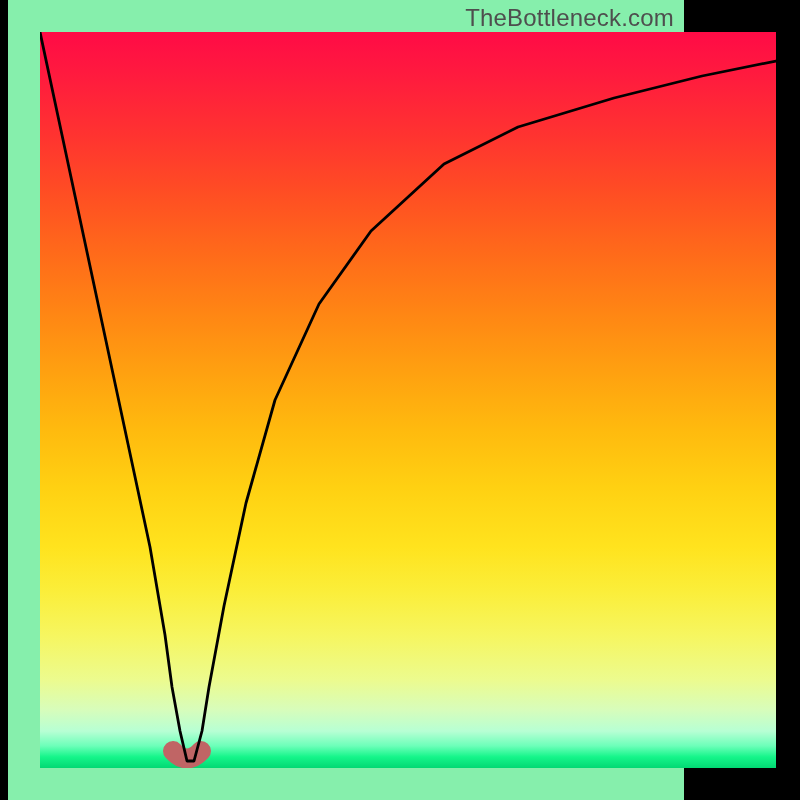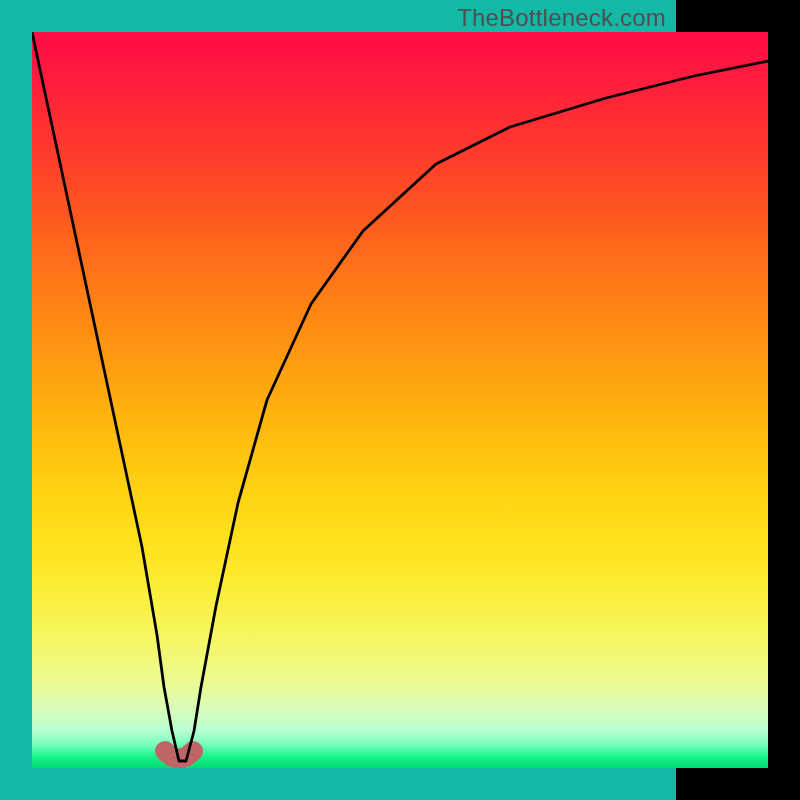--- a/index.html
+++ b/index.html
@@ -6,24 +6,24 @@
     margin: 0;
     padding: 0;
     width: 800px;
     height: 800px;
     background: #000000;
     overflow: hidden;
   }
   .frame {
     position: absolute;
     top: 0;
-    left: 0;
+    left: 8px;
     width: 676px;
     height: 800px;
-    background: #14b8a6;
+    background: #86efac;
   }
   .plot-area {
     position: absolute;
     top: 32px;
     left: 32px;
     width: 736px;
     height: 736px;
     overflow: hidden;
   }
   .gradient {

